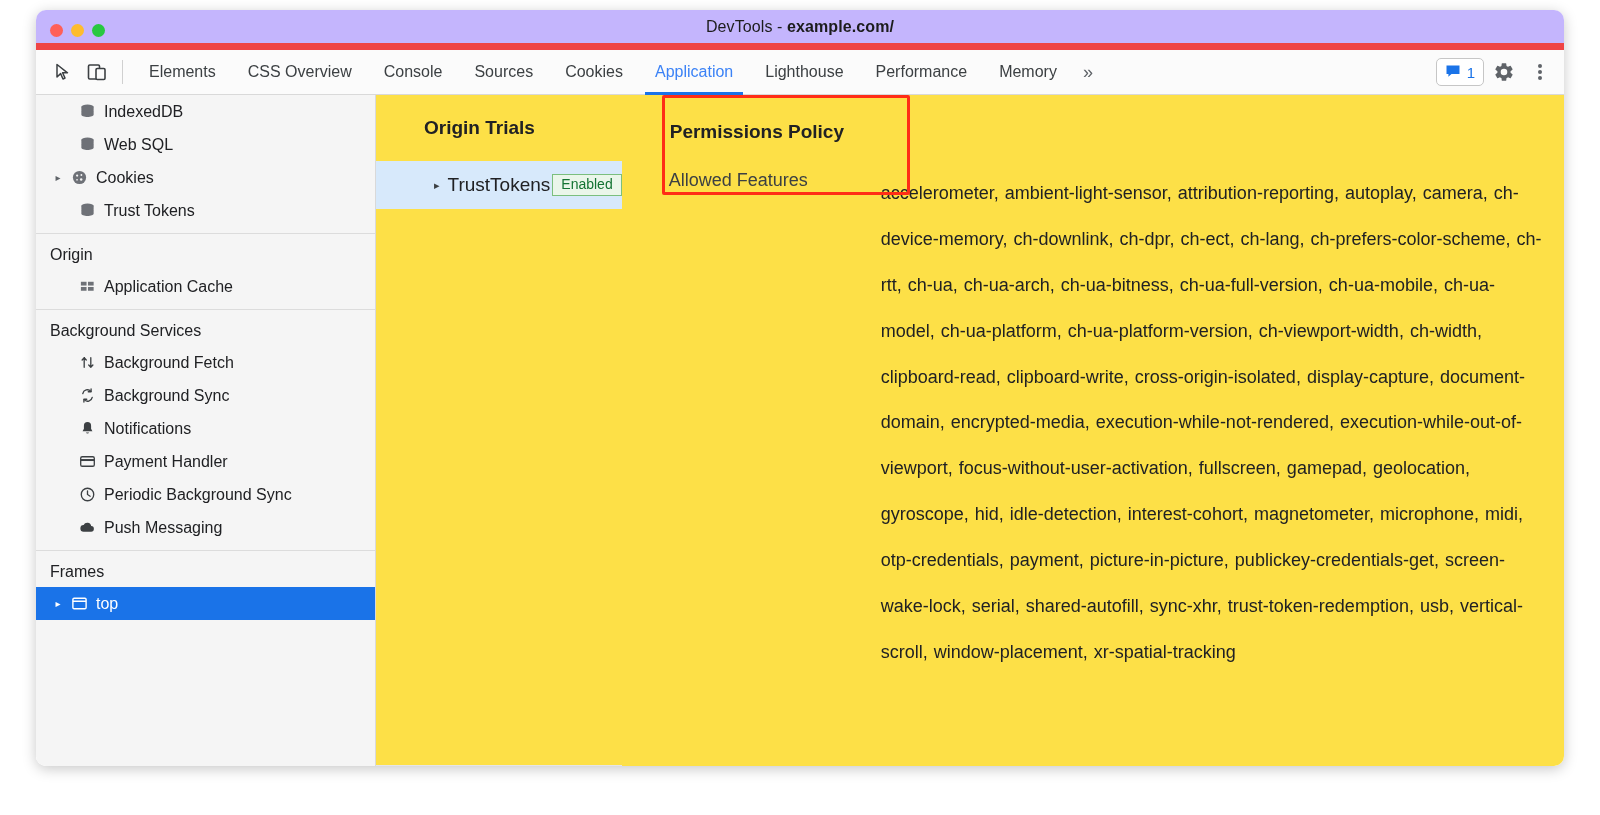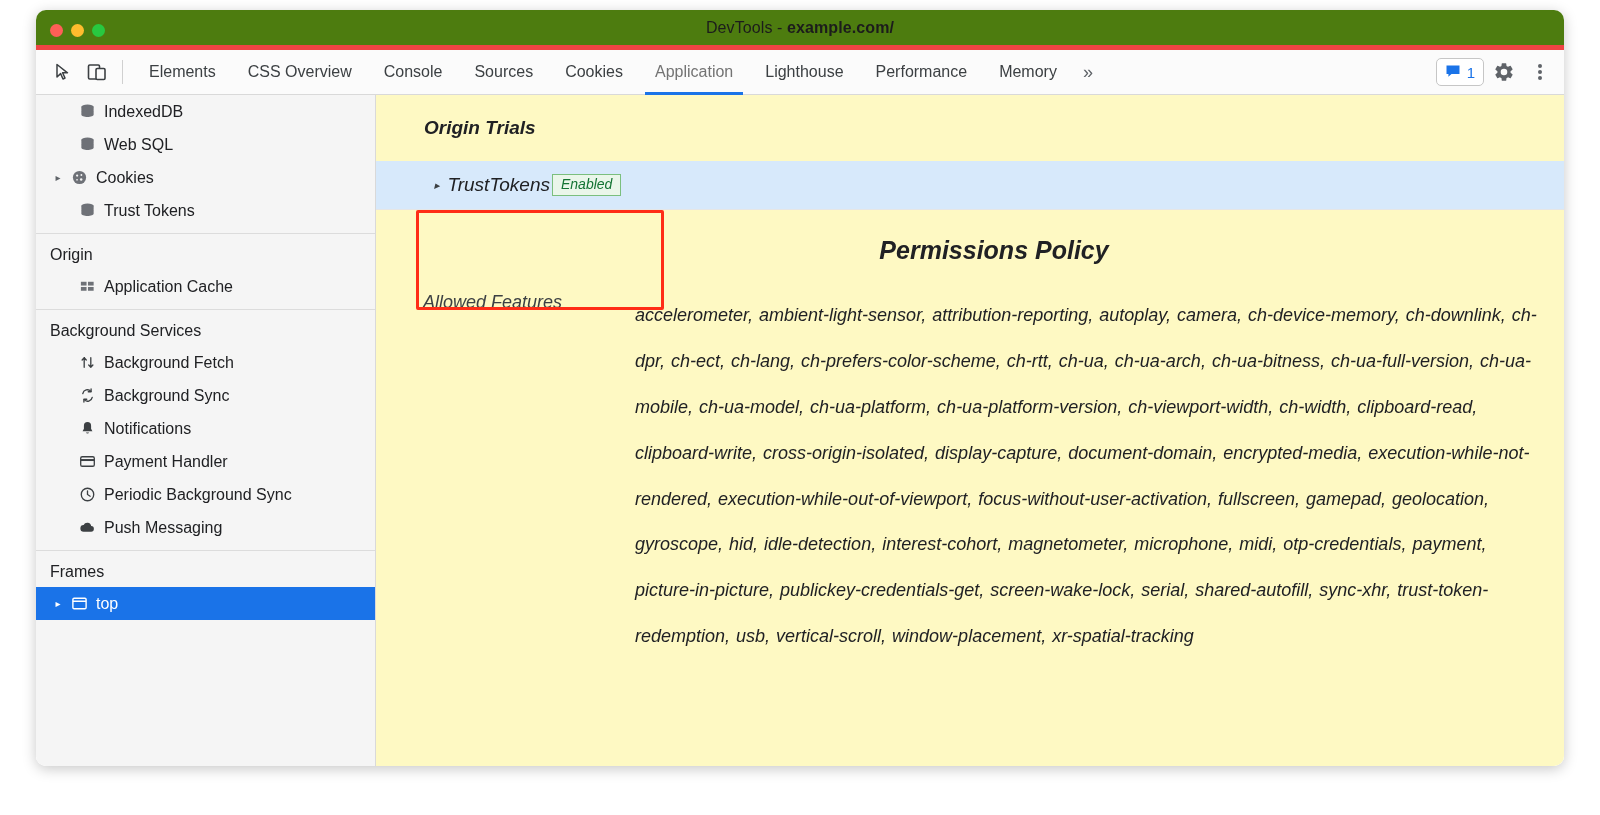--- a/index.html
+++ b/index.html
@@ -23,22 +23,22 @@
     border-radius: 10px;
     box-shadow: 0 3px 14px rgba(0,0,0,0.22);
     overflow: hidden;
     display: flex;
     flex-direction: column;
   }
   
   .titlebar {
     position: relative;
     height: 40px;
-    background: #4d7c0f;
-    border-bottom: 5px solid #ef4444;
+    background: #c4b5fd;
+    border-bottom: 7px solid #ef4444;
     flex: 0 0 40px;
     display: flex;
     align-items: center;
     justify-content: center;
   }
   .traffic {
     position: absolute;
     left: 14px; top: 0; height: 40px;
     display: flex; align-items: center; gap: 8px;
   }
@@ -92,21 +92,21 @@
     height: 45px;
     display: flex;
     align-items: center;
     padding: 0 16px;
     font-size: 16px;
     color: #3c4043;
     white-space: nowrap;
     position: relative;
   }
   .tab.active {
-    color: #737373;
+    color: #3b82f6;
   }
   .tab.active::after {
     content: "";
     position: absolute;
     left: 6px; right: 6px; bottom: 0;
     height: 3px;
     background: #1a73e8;
   }
   .chev {
     width: 30px;
@@ -190,24 +190,23 @@
     display: flex; align-items: center; justify-content: center;
     margin-right: 4px;
   }
   .rlabel { line-height: 1; }
   .indent-22 { padding-left: 22px; }
   
   .main {
     flex: 1 1 auto;
     min-width: 0;
     overflow: hidden;
-    background: #fef9c3;
-    display: flex;
-    flex-direction: column;
-    font-style: italic;
+    background: #fde047;
+    display: flex;
+    flex-direction: row;
   }
   .section-origin {
     padding: 22px 0 0 48px;
     border-bottom: 1px solid #e6e6e6;
   }
   .section-title {
     font-size: 19px;
     font-weight: bold;
     color: #202124;
     margin-bottom: 22px;
@@ -239,25 +238,24 @@
     font-size: 14px;
     padding: 1px 8px 2px 8px;
     line-height: 1.2;
   }
   .section-perm {
     position: relative;
     padding: 26px 0 0 0;
     flex: 1 1 auto;
   }
   .perm-head {
-    font-size: 25px;
+    font-size: 19px;
     font-weight: bold;
     color: #202124;
     padding-left: 48px;
-    text-align: center;
   }
   .perm-row {
     display: flex;
     margin-top: 28px;
   }
   .perm-label {
     width: 243px;
     flex: 0 0 243px;
     text-align: center;
     font-size: 18px;

